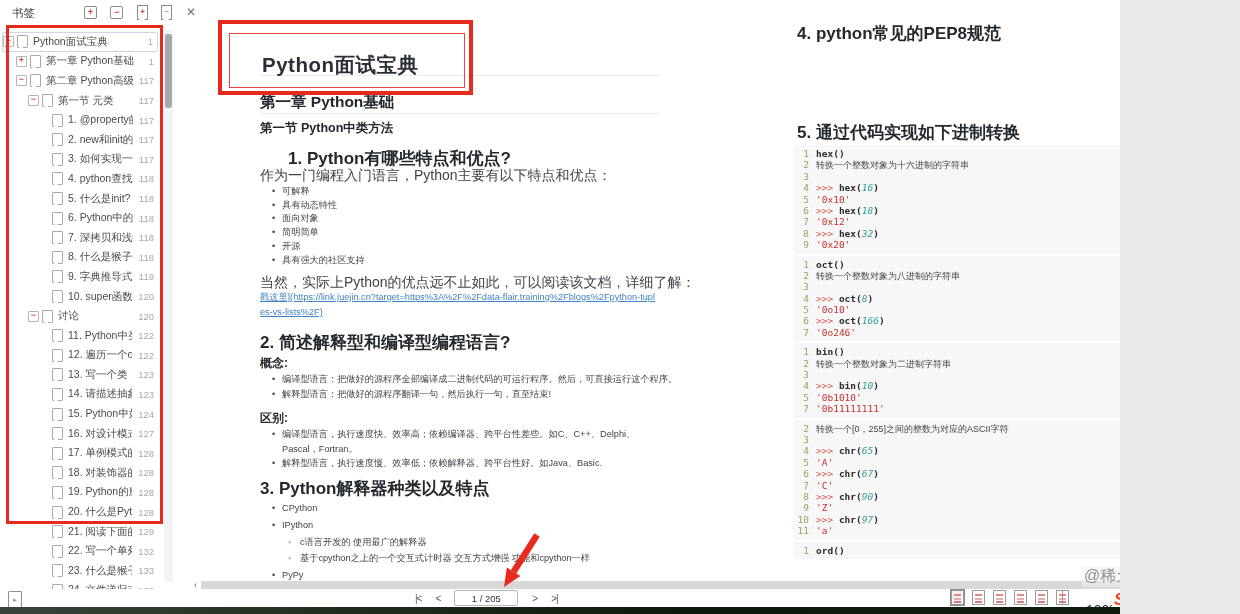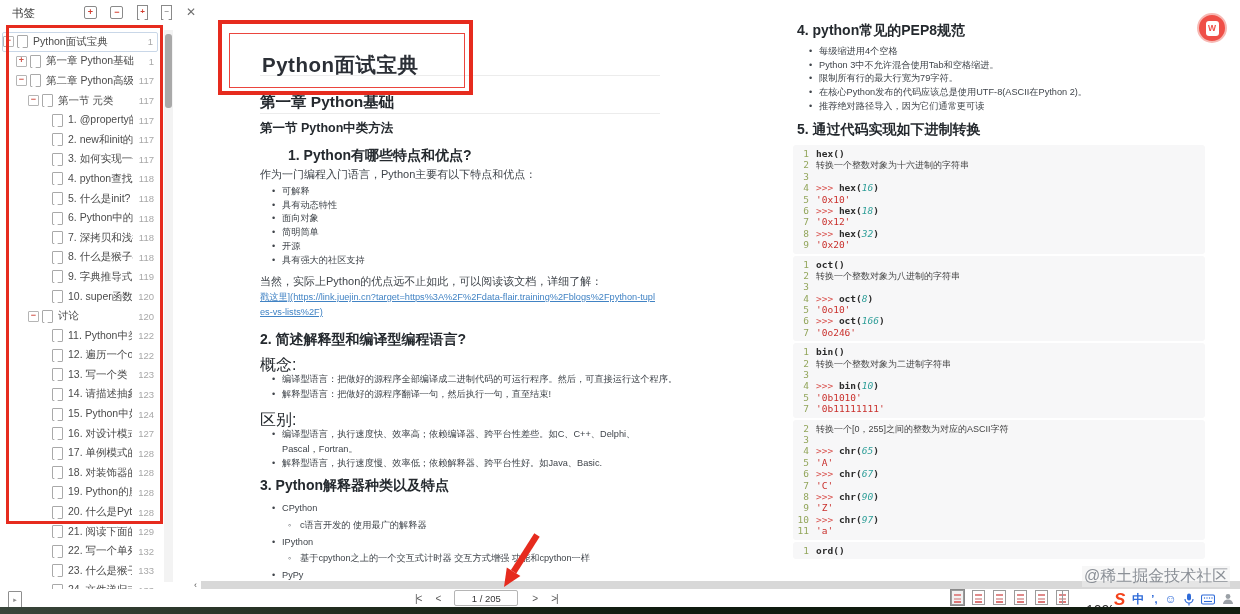--- a/index.html
+++ b/index.html
@@ -1,16 +1,16 @@
 <!DOCTYPE html>
 <html><head>
 <meta charset="utf-8">
 <style>
   html,body{margin:0;padding:0;background:#e9e9e9;}
-  .screen{position:relative;width:1240px;height:614px;background:#fff;overflow:hidden;
+  .screen{position:relative;width:1120px;height:614px;background:#fff;overflow:hidden;
     font-family:"Liberation Sans","DejaVu Sans",sans-serif;color:#333;}
   .abs{position:absolute;}
 
   
   .sb-title{position:absolute;left:12px;top:6px;font-size:11.5px;color:#3c3c3c;}
   .sb-tools{position:absolute;left:84px;top:4px;width:112px;display:flex;justify-content:space-between;align-items:center;height:16px;}
   .tool-sq{width:11px;height:11px;border:1.2px solid #8a8a8a;border-radius:2px;display:flex;align-items:center;justify-content:center;
     font-size:9px;font-weight:bold;color:#d23b2e;line-height:1;background:#fff;}
   .tool-bm{width:9px;height:13px;border:1.2px solid #8a8a8a;position:relative;display:flex;align-items:center;justify-content:center;
     font-size:8px;font-weight:bold;color:#d23b2e;line-height:1;background:#fff;}
@@ -28,23 +28,23 @@
   .bm-page{font-size:9.5px;color:#a8a8a8;margin-left:6px;}
   .sb-scroll{position:absolute;left:164px;top:30px;width:9px;height:552px;background:#f3f3f3;}
   .sb-thumb{position:absolute;left:1px;top:4px;width:7px;height:74px;background:#a9a9a9;border-radius:3px;}
 
   
   .hline{position:absolute;height:1px;background:#ececec;}
   .doc-h1{position:absolute;left:262px;top:51px;font-size:20.5px;font-weight:bold;color:#2b2f36;letter-spacing:.5px;}
   .doc-h2{font-size:15.5px;}
   .doc-h3{font-size:12.5px;}
   .hh{position:absolute;font-weight:bold;color:#24292e;}
-  .h4{font-size:14px;}
-  .bodytext{position:absolute;font-size:11px;color:#3f444a;}
-  .blabel{font-weight:normal;color:#24292e;font-size:16px;}
+  .h4{font-size:17px;}
+  .bodytext{position:absolute;font-size:14px;color:#3f444a;}
+  .blabel{font-weight:bold;color:#24292e;font-size:12px;}
   .ul{position:absolute;font-size:9.2px;color:#3f444a;}
   .li{position:relative;padding-left:22px;line-height:13.7px;}
   .li:before{content:"•";position:absolute;left:12px;}
   .li.lh15{line-height:15px;white-space:nowrap;}
   .li.lh145{line-height:14.5px;white-space:normal;}
   .li.sub{padding-left:40px;line-height:16.8px;}
   .li.sub:before{content:"◦";left:28px;}
   .li.top{line-height:16.8px;}
   .doc-link{position:absolute;left:260px;top:290px;width:398px;font-size:9.2px;color:#4183c4;
     text-decoration:underline;word-break:break-all;line-height:15px;cursor:pointer;}
@@ -301,34 +301,27 @@
     </div>
   <div class="bodytext blabel" style="left:260px;top:410px;">区别:</div>
   <div class="ul" id="q2bList" style="left:260px;top:427px;width:398px;">
       <div class="li lh145">编译型语言，执行速度快、效率高；依赖编译器、跨平台性差些。如C、C++、Delphi、Pascal，Fortran。</div>
       <div class="li lh145">解释型语言，执行速度慢、效率低；依赖解释器、跨平台性好。如Java、Basic.</div>
     </div>
 
   <div class="hh h4 abs" style="left:260px;top:477px;">3. Python解释器种类以及特点</div>
   <div class="ul" id="q3List" style="left:260px;top:500px;width:400px;">
       <div class="li top">CPython</div>
+      <div class="li top">IPython</div>
       <div class="li sub">c语言开发的 使用最广的解释器</div>
-      <div class="li top">IPython</div>
       <div class="li sub">基于cpython之上的一个交互式计时器 交互方式增强 功能和cpython一样</div>
       <div class="li top">PyPy</div>
     </div>
 
   <div class="hh h4 abs" style="left:797px;top:22px;">4. python常见的PEP8规范</div>
-  <div class="ul" id="q4List" style="left:797px;top:45px;width:420px;">
-      <div class="li ">每级缩进用4个空格</div>
-      <div class="li ">Python 3中不允许混合使用Tab和空格缩进。</div>
-      <div class="li ">限制所有行的最大行宽为79字符。</div>
-      <div class="li ">在核心Python发布的代码应该总是使用UTF-8(ASCII在Python 2)。</div>
-      <div class="li ">推荐绝对路径导入，因为它们通常更可读</div>
-    </div>
   <div class="hh h4 abs" style="left:797px;top:121px;">5. 通过代码实现如下进制转换</div>
   <div class="code-col" id="codeCol">
       <div class="codeblock">
         <div class="cl"><span class="ln">1</span><span class="f">hex()</span></div>
         <div class="cl"><span class="ln">2</span><span class="c">转换一个整数对象为十六进制的字符串</span></div>
         <div class="cl"><span class="ln">3</span></div>
         <div class="cl"><span class="ln">4</span><span class="p">&gt;&gt;&gt; </span><span class="f">hex(</span><span class="n">16</span><span class="f">)</span></div>
         <div class="cl"><span class="ln">5</span><span class="s">'0x10'</span></div>
         <div class="cl"><span class="ln">6</span><span class="p">&gt;&gt;&gt; </span><span class="f">hex(</span><span class="n">18</span><span class="f">)</span></div>
         <div class="cl"><span class="ln">7</span><span class="s">'0x12'</span></div>

